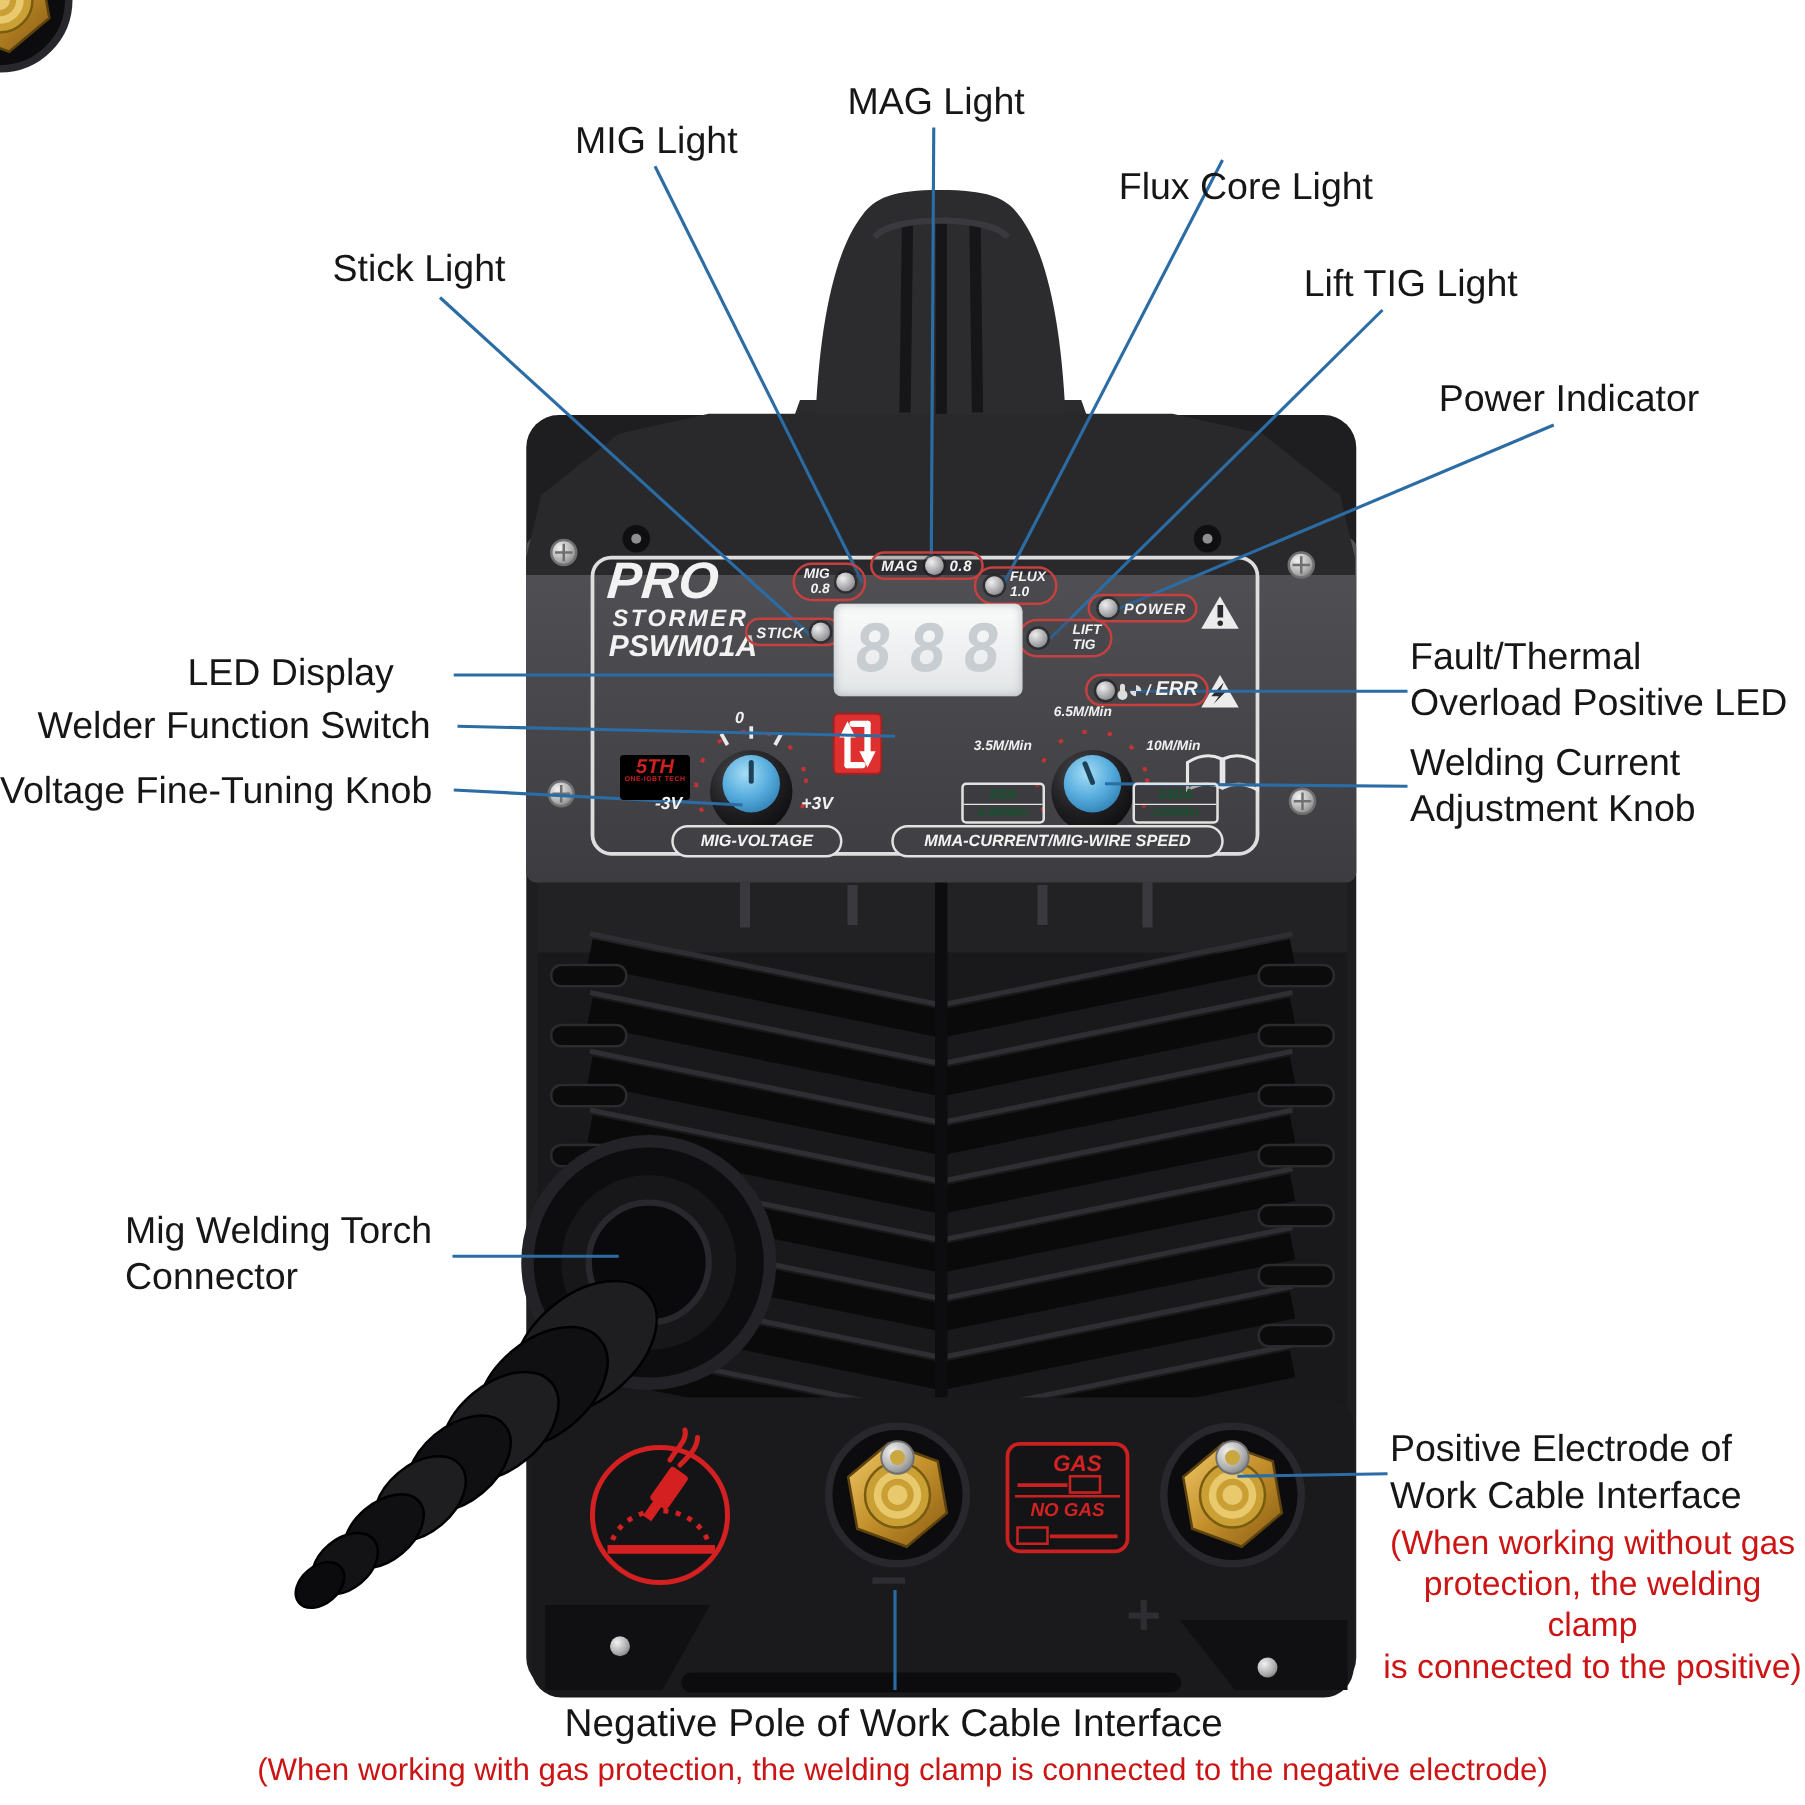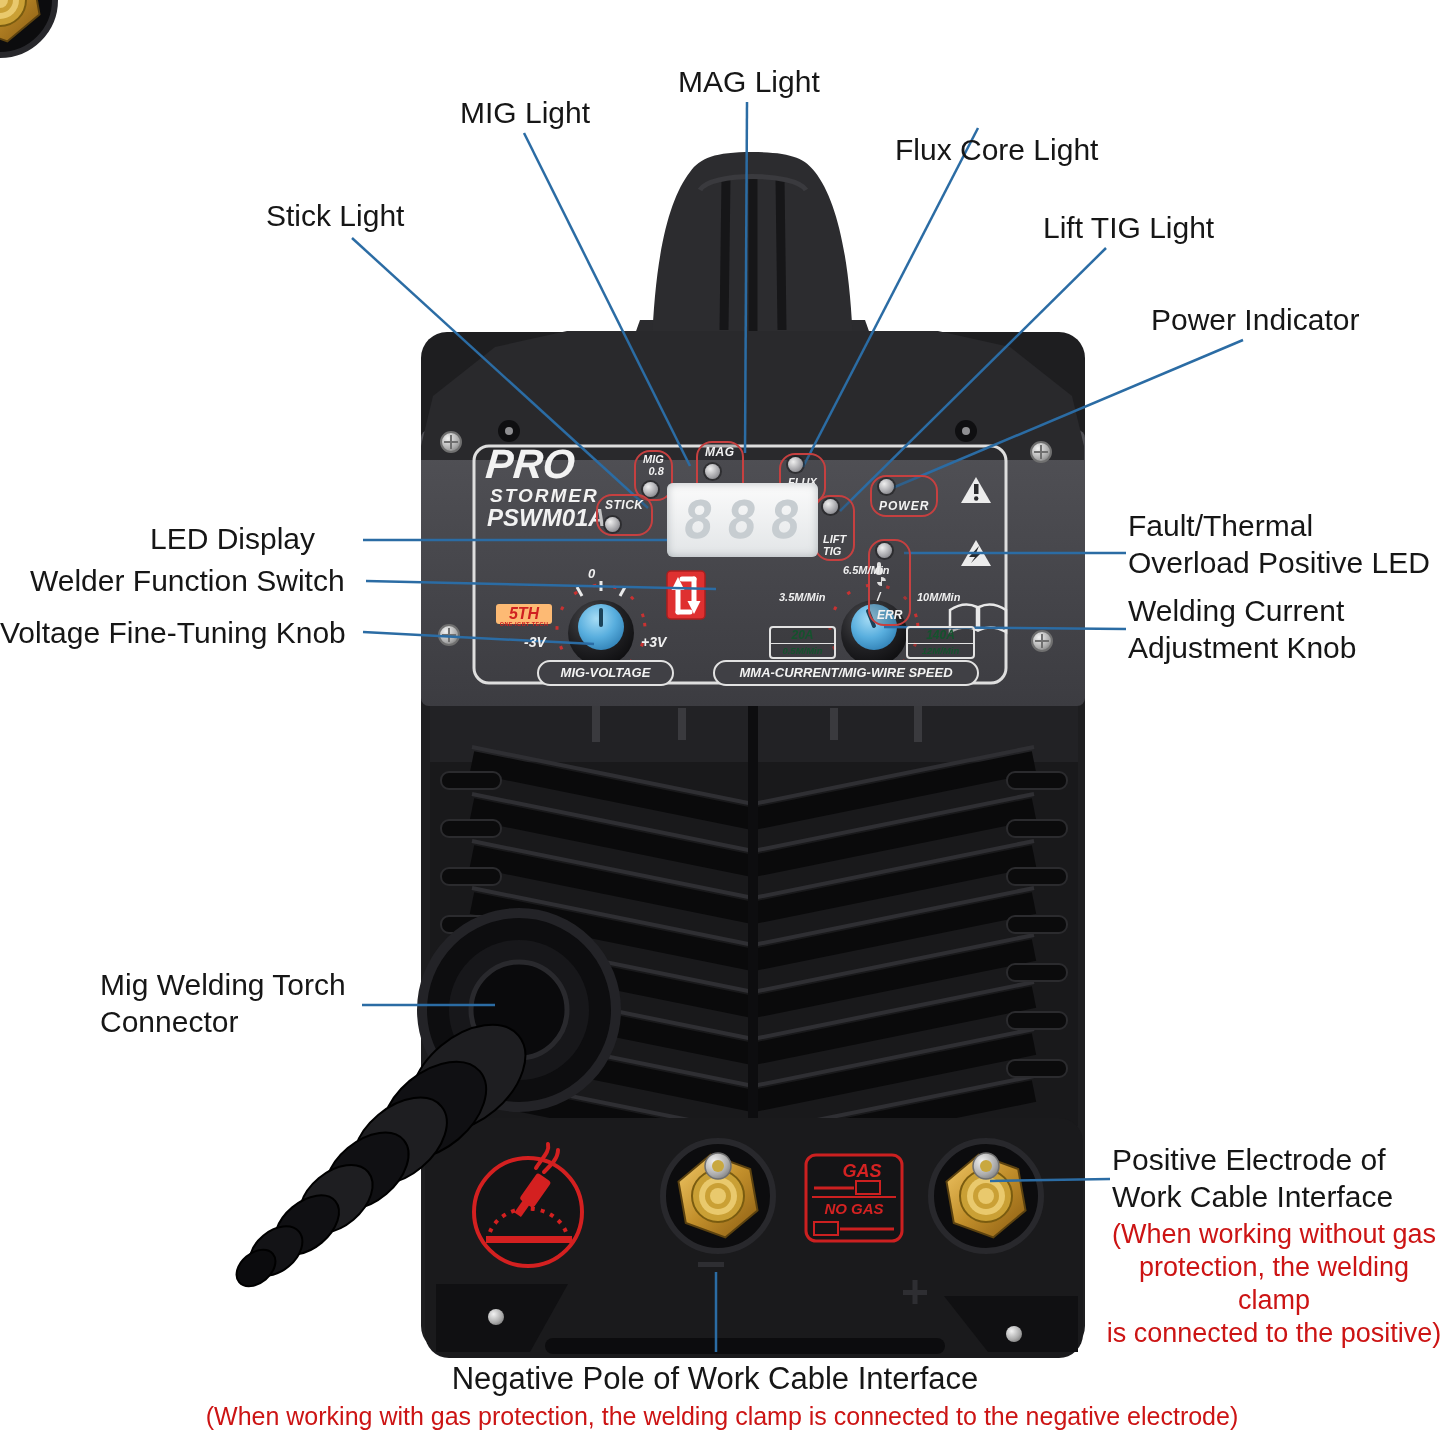--- a/index.html
+++ b/index.html
@@ -6,40 +6,40 @@
   .stage{position:relative;width:1444px;height:1444px;background:#fff;overflow:hidden;
          font-family:"Liberation Sans",sans-serif;}
   .stage svg.machine{position:absolute;left:0;top:0;z-index:1;}
   
   .cl{position:absolute;z-index:6;font-size:30px;line-height:37px;color:#161616;white-space:nowrap;}
   .cl.r{text-align:left;white-space:normal;}
   .cl.c{text-align:center;white-space:normal;}
   .note{position:absolute;z-index:6;color:#cc1414;}
   
   .ptxt{position:absolute;z-index:5;color:#f0f0f0;font-style:italic;font-weight:bold;white-space:nowrap;}
-  .pill{position:absolute;z-index:5;display:flex;align-items:flex-start;gap:5px;
+  .pill{position:absolute;z-index:5;display:flex;align-items:center;gap:5px;
         border:2px solid #c64040;border-radius:16px;padding:2px 7px;color:#f2f2f2;
-        font-style:italic;font-weight:bold;background:rgba(60,60,64,.25);flex-direction:column;}
+        font-style:italic;font-weight:bold;background:rgba(60,60,64,.25);}
   .pill .led{width:15px;height:15px;border-radius:50%;flex:0 0 auto;
         background:radial-gradient(circle at 35% 32%,#efefef,#a9a9ad 55%,#6e6e73);
         box-shadow:0 0 0 2px rgba(25,25,27,.55);}
   .pill .lines{font-size:11px;line-height:11.5px;}
   .pill .lines.ra{text-align:right;}
   .pill .one{font-size:12px;letter-spacing:.5px;}
   .th{width:4px;height:11px;background:#ddd;border-radius:2px;position:relative;flex:0 0 auto;}
   .th:after{content:"";position:absolute;bottom:-2px;left:-2px;width:8px;height:8px;border-radius:50%;background:#ddd;}
   .fan{width:9px;height:9px;border-radius:50%;flex:0 0 auto;
        background:conic-gradient(#ddd 0 25%,rgba(0,0,0,0) 0 50%,#ddd 0 75%,rgba(0,0,0,0) 0);}
   .slash{font-size:12px;}
   .disp{position:absolute;z-index:5;left:667px;top:483px;width:151px;height:74px;border-radius:6px;
         background:linear-gradient(#fbfbfb,#e2e5e7);box-shadow:inset 0 0 8px rgba(120,130,135,.5);
         display:flex;align-items:center;justify-content:center;}
   .disp span{font-family:"DejaVu Sans Mono",monospace;font-weight:bold;font-size:52px;
         color:#c7cdd1;letter-spacing:12px;transform:skewX(-6deg);padding-left:10px;}
-  .badge{position:absolute;z-index:5;left:496px;top:604px;width:56px;height:20px;background:#fdba74;
+  .badge{position:absolute;z-index:5;left:496px;top:604px;width:56px;height:36px;background:#000000;
         border-radius:3px;text-align:center;line-height:1;}
   .badge .b1{color:#d02020;font-weight:bold;font-style:italic;font-size:16px;display:block;margin-top:2px;}
   .badge .b2{color:#d02020;font-weight:bold;font-size:5.5px;display:block;letter-spacing:.4px;}
   .mmbox{position:absolute;z-index:5;border:2px solid #e2e2e2;border-radius:4px;color:#14532d;
         font-style:italic;font-weight:bold;text-align:center;background:rgba(50,50,54,.3);}
   .mmbox .a{font-size:12px;line-height:15px;border-bottom:1.5px solid #e2e2e2;display:block;}
   .mmbox .s{font-size:9.5px;line-height:13px;display:block;}
   .kpill{position:absolute;z-index:5;border:2px solid #e2e2e2;border-radius:13px;color:#f2f2f2;
         font-style:italic;font-weight:bold;text-align:center;font-size:13px;background:#404045;}
   .gastxt{position:absolute;z-index:5;color:#d42222;font-weight:bold;font-style:italic;text-align:center;}
@@ -361,21 +361,21 @@
   </div>
   <div class="pill" style="left:870px;top:475px;">
     <span class="led"></span>
     <span class="one" style="letter-spacing:1px;">POWER</span>
   </div>
   <div class="pill" style="left:868px;top:539px;gap:4px;">
     <span class="led"></span>
     <span class="th"></span>
     <span class="fan"></span>
     <span class="slash">/</span>
-    <span style="font-size:12px;">ERR</span>
+    <span style="font-size:16px;">ERR</span>
   </div>
 
   <div class="disp">
     <span>888</span>
   </div>
 
   <div class="badge">
     <span class="b1">5TH</span>
     <span class="b2">ONE-IGBT TECH</span>
   </div>

